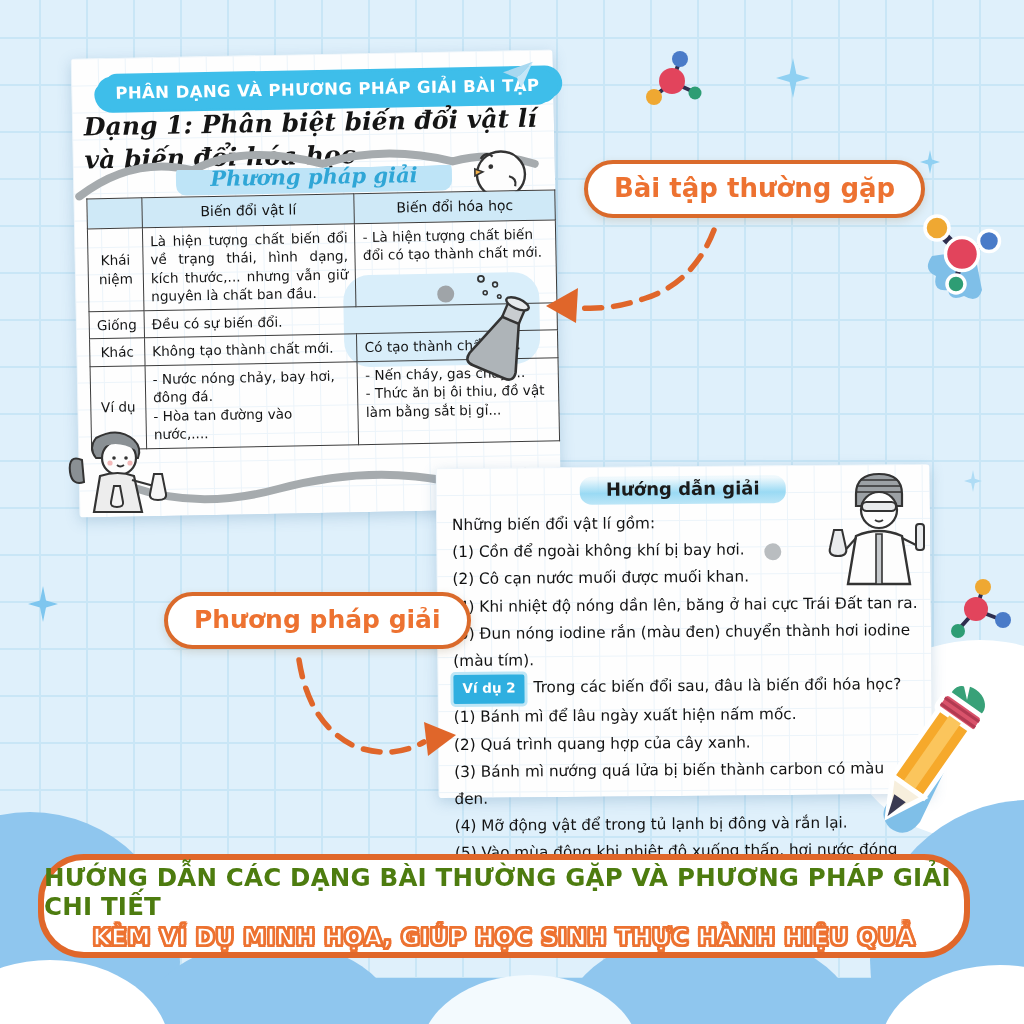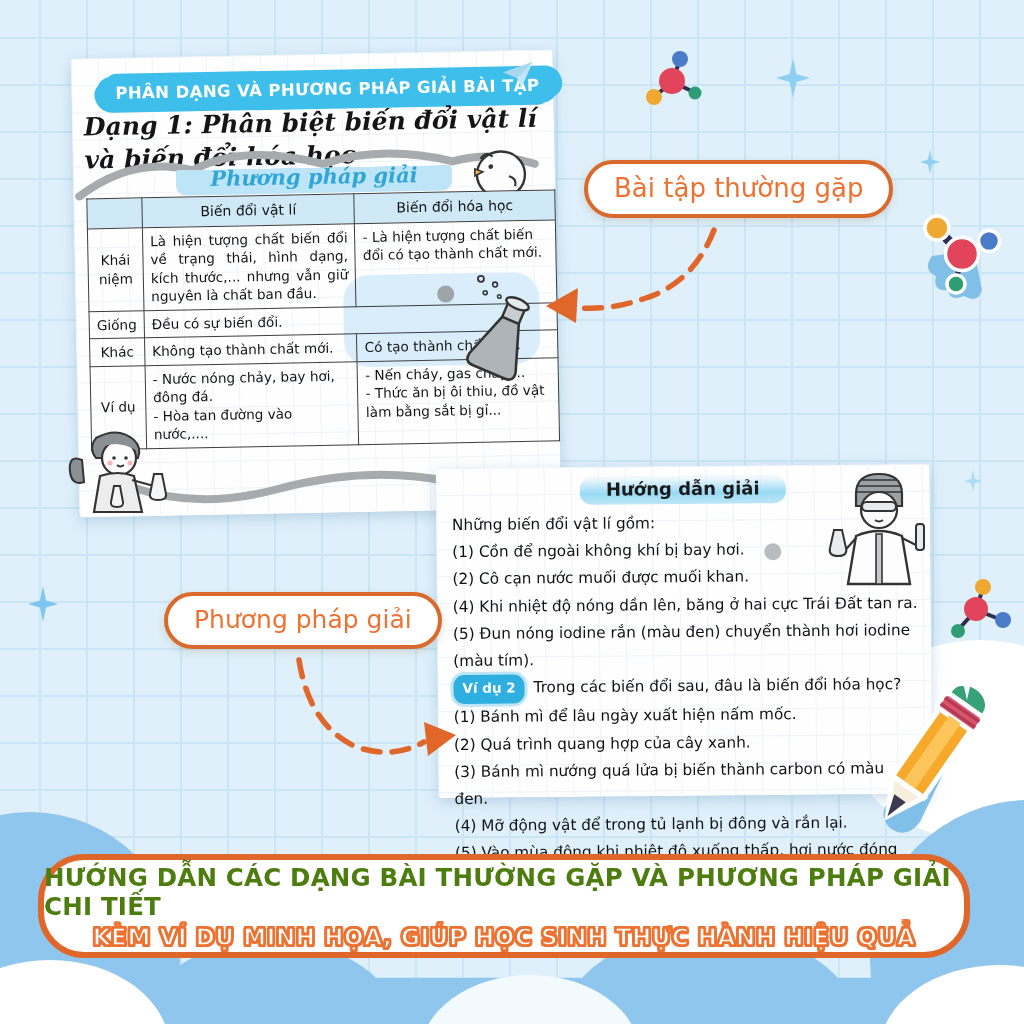--- a/index.html
+++ b/index.html
@@ -40,21 +40,21 @@
   .ptable td{border:1.6px solid #3d3d3d;padding:4px 7px;vertical-align:middle;background:transparent;}
   .ptable tr.hdr td{background:#CFE9F7;text-align:center;font-size:14px;padding:5px 4px;}
   .ptable td.lbl{width:46px;text-align:center;padding:2px 3px;}
   .ptable td.c1{width:198px;}
   .ptable td.c2{width:186px;}
   .just{text-align:justify;}
   .doodle{pointer-events:none;}
 
   
   .pill-badge{position:absolute;background:#fff;border:4px solid #DA6A2B;border-radius:36px;
-      color:#ED7231;font-weight:400;white-space:nowrap;z-index:8;
+      color:#ED7231;font-weight:700;white-space:nowrap;z-index:8;
       font-family:"DejaVu Sans","Liberation Sans",sans-serif;
       box-shadow:0 3px 8px rgba(120,90,40,.18);}
   .badge1{left:584px;top:160px;font-size:26px;padding:9px 26px 11px;}
   .badge2{left:164px;top:592px;font-size:25px;padding:9px 26px 11px;}
 
   
   .banner{position:absolute;left:38px;top:854px;width:920px;height:92px;background:#fff;
       border:6px solid #E0672A;border-radius:46px;z-index:9;
       display:flex;flex-direction:column;justify-content:center;align-items:center;gap:3px;}
   .banner .l1{color:#4d7c0f;font-weight:800;font-size:24.5px;letter-spacing:.2px;}
@@ -62,21 +62,21 @@
       -webkit-text-stroke:1.6px #ED7231;
       text-shadow:0 2px 0 #ED7231,0 -2px 0 #ED7231,2px 0 0 #ED7231,-2px 0 0 #ED7231,
                   1.6px 1.6px 0 #ED7231,-1.6px 1.6px 0 #ED7231,1.6px -1.6px 0 #ED7231,-1.6px -1.6px 0 #ED7231;}
 
   
   .c2-title{position:absolute;left:0;top:12px;width:100%;text-align:center;font-size:18px;
       font-weight:bold;color:#1b1b1b;}
   .c2-title .hl{background:linear-gradient(180deg,rgba(151,216,244,.15) 8%,#9ADAF4 60%,#BDE6F7 100%);
       padding:2px 26px 5px;border-radius:12px;}
   .c2-body{position:absolute;left:16px;top:44px;width:466px;font-size:15.3px;line-height:27.2px;color:#121212;}
-  .vd-badge{display:inline-block;background:#2FAFE0;color:#fff;border-radius:11px;
+  .vd-badge{display:inline-block;background:#2FAFE0;color:#fff;border-radius:2px;
       padding:0 9px 2px;font-size:13.5px;font-weight:bold;margin-right:4px;
       box-shadow:0 0 0 3px #BEE6F6;}
 
   
   .spark{position:absolute;clip-path:polygon(50% 0,60% 40%,100% 50%,60% 60%,50% 100%,40% 60%,0 50%,40% 40%);}
 
   
   .cloud{position:absolute;border-radius:50%;}
   .sky-band{position:absolute;left:0;bottom:0;width:1024px;height:46px;background:#8FC6EE;z-index:7;}
 

